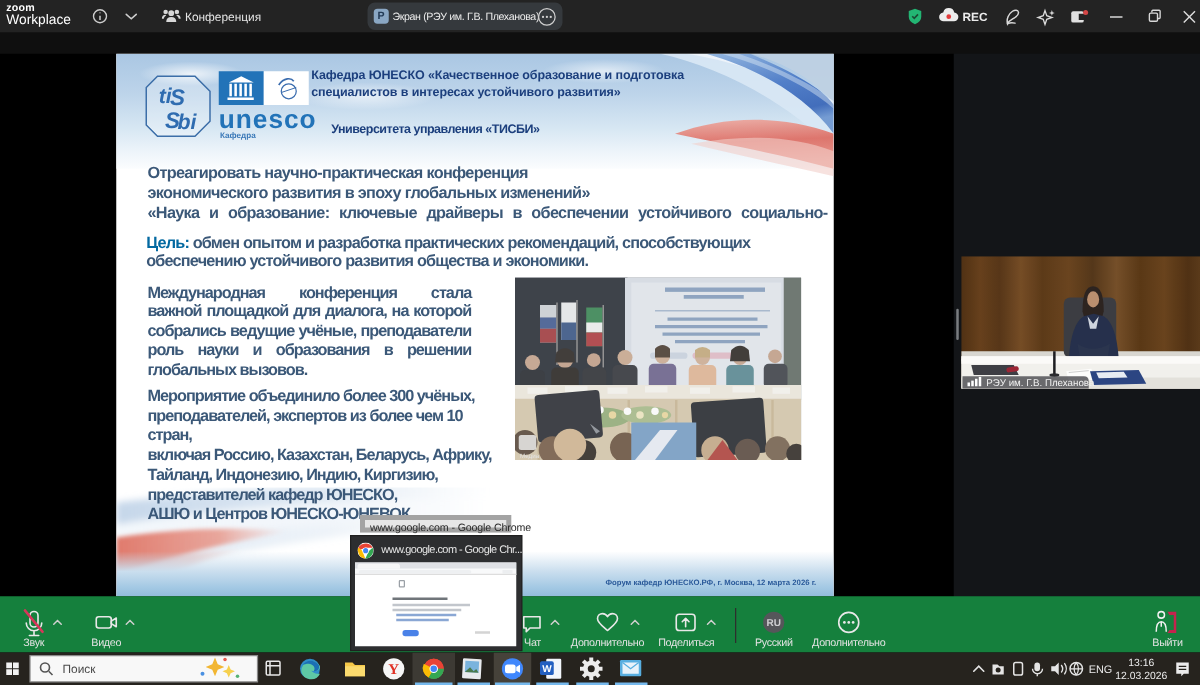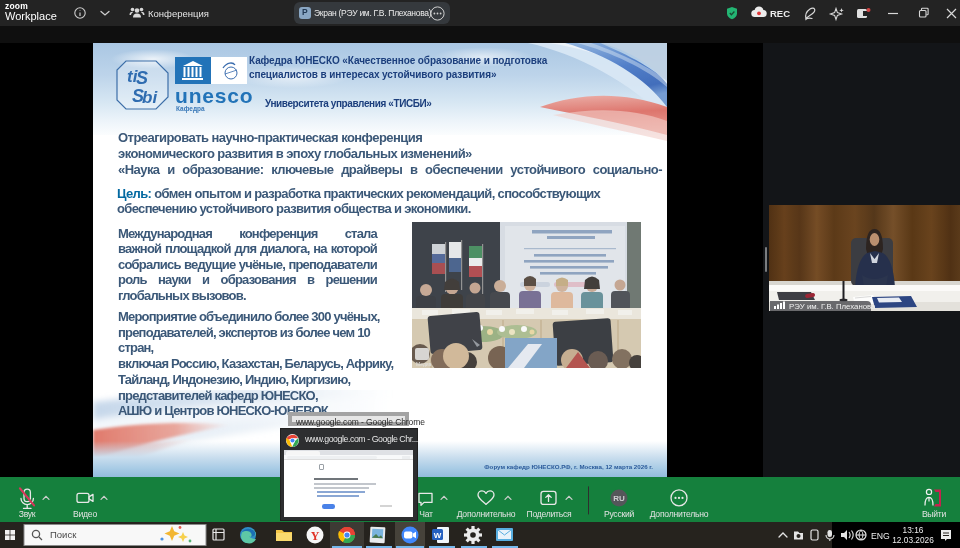--- a/index.html
+++ b/index.html
@@ -23,21 +23,21 @@
   
   #slide { position:absolute; left:93px; top:17px; width:574px; height:434px; background:#fff; overflow:hidden; }
   .sl-txt { position:absolute; color:#3b5878; font-weight:700; font-size:13px; letter-spacing:-0.55px; white-space:nowrap; }
   .just { text-align:justify; text-align-last:justify; white-space:normal; }
 
   
   #ctrlbar { position:absolute; left:0; top:477px; width:960px; height:45px; background:#15803d; opacity:0.999; }
   .cb-item { position:absolute; text-align:center; color:#e2e2e2; font-size:8.6px; letter-spacing:-0.25px; }
 
   
-  #taskbar { position:absolute; left:0; top:522px; width:832px; height:26px; background:#26231e; opacity:0.999; }
+  #taskbar { position:absolute; left:0; top:522px; width:960px; height:26px; background:#26231e; opacity:0.999; }
 </style>
 </head>
 <body>
 
 <div id="content">
   <div id="rightpanel"></div>
   <div class="abs" style="left:0;top:0;width:960px;height:17px;background:#0f0f0f;"></div>
   <div class="abs" style="left:765px;top:221px;width:2px;height:25px;background:#7a7d80;border-radius:1px;"></div>
   <svg class="abs" style="left:769px;top:179px;filter:saturate(0.92) blur(0.3px);" width="191" height="106" viewBox="0 0 191 106">
     <defs>

